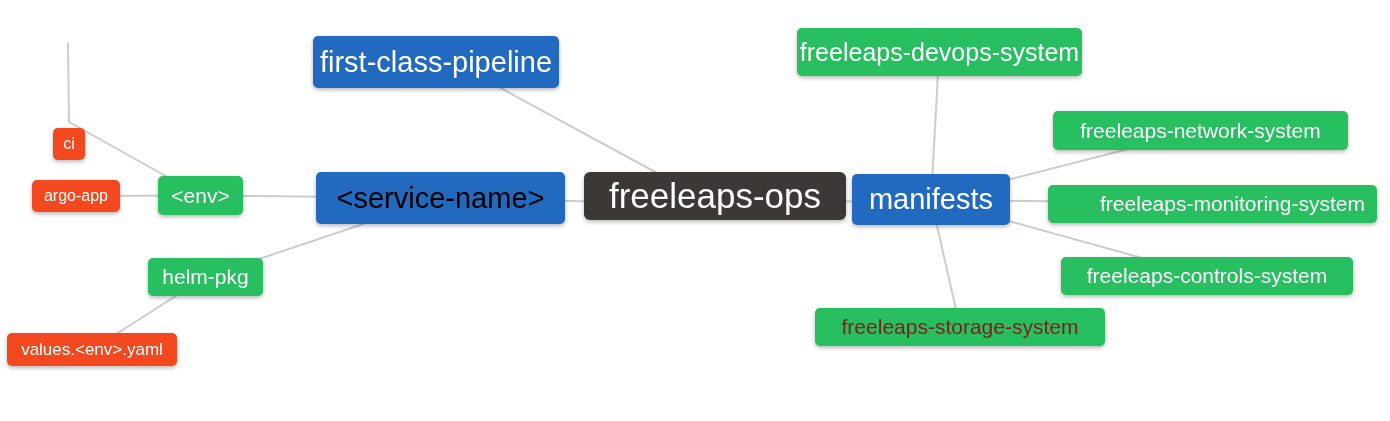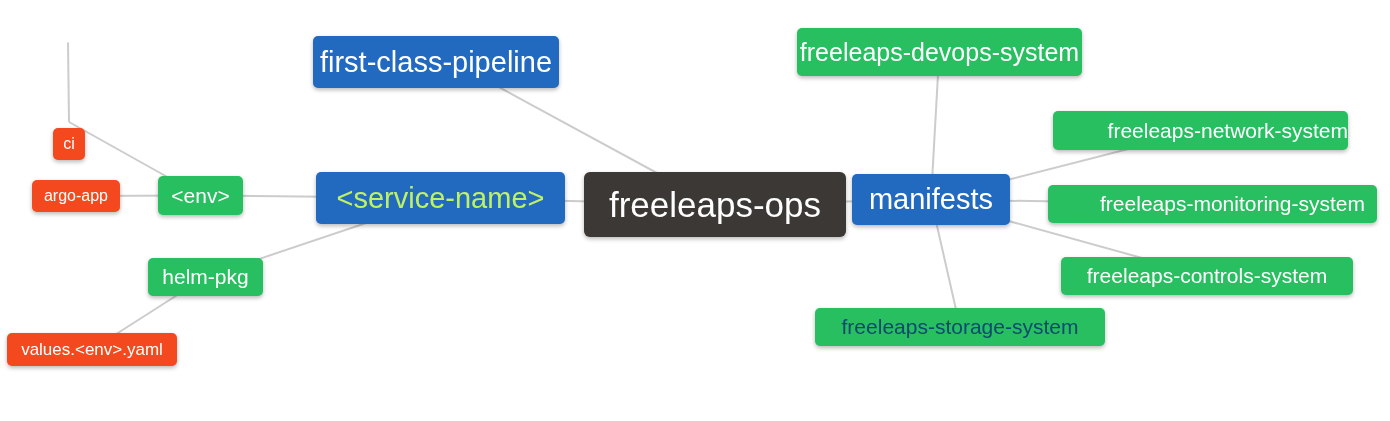--- a/index.html
+++ b/index.html
@@ -35,24 +35,24 @@
     cursor: pointer;
     box-sizing: border-box;
   }
   
   .n-jenkinsfile            { left: 21px;   top: 27px;  width: 94px;  height: 31px; font-size: 15px; }
   .n-ci                     { left: 53px;   top: 106px; width: 32px;  height: 32px; font-size: 16px; }
   .n-argo-app               { left: 32px;   top: 180px; width: 88px;  height: 32px; font-size: 16px; }
   .n-env                    { left: 158px;  top: 176px; width: 85px;  height: 39px; font-size: 21px; }
   .n-first-class-pipeline   { left: 313px;  top: 36px;  width: 246px; height: 52px; font-size: 29px; }
   .n-service-name           { left: 316px;  top: 172px; width: 249px; height: 52px; font-size: 29px; }
-  .n-freeleaps-ops          { left: 584px;  top: 172px; width: 262px; height: 65px; font-size: 35px; border-radius: 6px; }
+  .n-freeleaps-ops          { left: 584px;  top: 172px; width: 262px; height: 48px; font-size: 35px; border-radius: 6px; }
   .n-manifests              { left: 852px;  top: 174px; width: 158px; height: 51px; font-size: 29px; }
   .n-freeleaps-devops-system     { left: 797px;  top: 28px;  width: 285px; height: 48px; font-size: 25px; }
-  .n-freeleaps-network-system    { left: 1053px; top: 111px; width: 295px; height: 39px; font-size: 21px; justify-content: flex-end; }
+  .n-freeleaps-network-system    { left: 1053px; top: 111px; width: 295px; height: 39px; font-size: 21px; }
   .n-freeleaps-monitoring-system { left: 1048px; top: 185px; width: 329px; height: 38px; font-size: 21px; }
   .n-freeleaps-controls-system   { left: 1061px; top: 257px; width: 292px; height: 38px; font-size: 21px; }
   .n-freeleaps-storage-system    { left: 815px;  top: 308px; width: 290px; height: 38px; font-size: 21px; }
   .n-helm-pkg               { left: 148px;  top: 258px; width: 115px; height: 38px; font-size: 21px; }
   .n-values-env-yaml        { left: 7px;    top: 333px; width: 170px; height: 33px; font-size: 17px; }
 </style>
 </head>
 <body>
 
 <div class="canvas">
@@ -75,21 +75,21 @@
     </svg>
 
   <div class="node n-freeleaps-ops" style="background: rgb(59, 56, 53); color: rgb(255, 255, 255);">
     <span>freeleaps-ops</span>
   </div>
 
   <div class="node n-first-class-pipeline" style="background: rgb(34, 105, 192); color: rgb(255, 255, 255);">
     <span>first-class-pipeline</span>
   </div>
 
-  <div class="node n-service-name" style="background: rgb(34, 105, 192); color: #bef264;">
+  <div class="node n-service-name" style="background: rgb(34, 105, 192); color: #000000;">
     <span>&lt;service-name&gt;</span>
   </div>
 
   <div class="node n-manifests" style="background: rgb(34, 105, 192); color: rgb(255, 255, 255);">
     <span>manifests</span>
   </div>
 
   <div class="node n-env" style="background: rgb(39, 191, 95); color: rgb(255, 255, 255);">
     <span>&lt;env&gt;</span>
   </div>
@@ -120,17 +120,17 @@
   </div>
 
   <div class="node n-freeleaps-monitoring-system" style="background: rgb(39, 191, 95); color: rgb(255, 255, 255); padding-left: 40px;">
     <span>freeleaps-monitoring-system</span>
   </div>
 
   <div class="node n-freeleaps-controls-system" style="background: rgb(39, 191, 95); color: rgb(255, 255, 255);">
     <span>freeleaps-controls-system</span>
   </div>
 
-  <div class="node n-freeleaps-storage-system" style="background: rgb(39, 191, 95); color: #0c4a6e;">
+  <div class="node n-freeleaps-storage-system" style="background: rgb(39, 191, 95); color: #7f1d1d;">
     <span>freeleaps-storage-system</span>
   </div>
 
 </div>
 
 </body></html>

